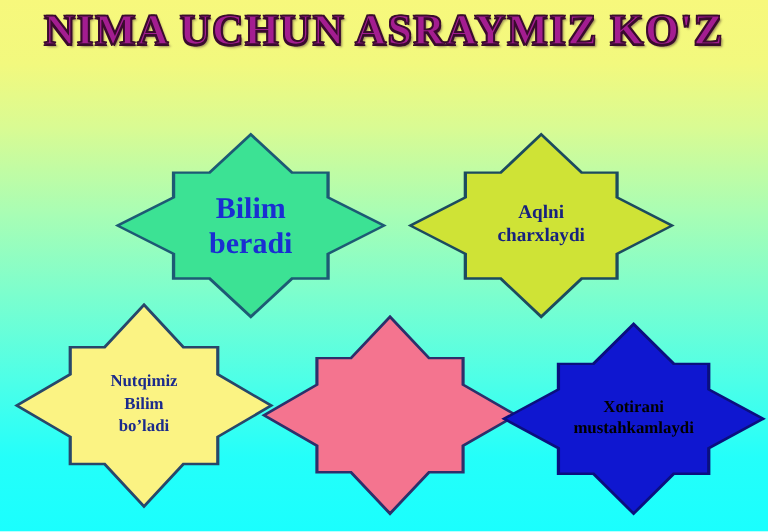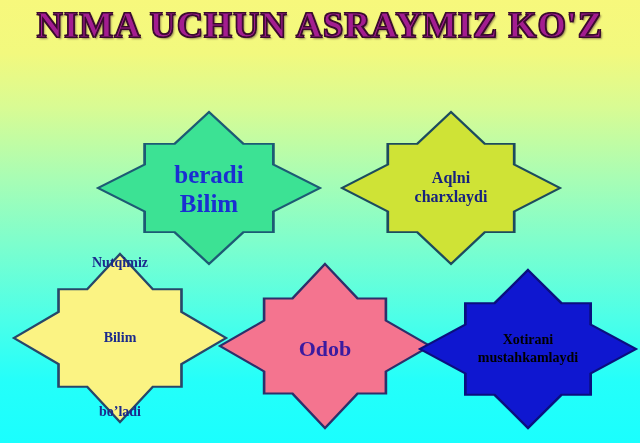--- a/index.html
+++ b/index.html
@@ -108,52 +108,51 @@
 
   <div id="title-block">
     <span class="title-line l1">NIMA  UCHUN  ASRAYMIZ  KO'Z</span>
   </div>
 
   <div class="star" id="star-bilim">
     <svg viewBox="0 0 200 200" preserveAspectRatio="none">
       <polygon points="100,0 131,42 131,42 158,42 158,69 200,100 158,131 158,158 131,158 100,200 69,158 42,158 42,131 0,100 42,69 42,42 69,42" fill="#3ce294" stroke="#1d5a74" stroke-width="2.5" stroke-linejoin="miter"></polygon>
     </svg>
     <div class="star-label" style="color: rgb(26, 46, 210);">
+      <span>Bilim</span>
       <span>beradi</span>
-      <span>Bilim</span>
     </div>
   </div>
 
   <div class="star" id="star-aqlni">
     <svg viewBox="0 0 200 200" preserveAspectRatio="none">
       <polygon points="100,0 131,42 131,42 158,42 158,69 200,100 158,131 158,158 131,158 100,200 69,158 42,158 42,131 0,100 42,69 42,42 69,42" fill="#cfe336" stroke="#1c4b5e" stroke-width="2.5" stroke-linejoin="miter"></polygon>
     </svg>
     <div class="star-label" style="color: rgb(23, 34, 126);">
       <span>Aqlni</span>
       <span>charxlaydi</span>
     </div>
   </div>
 
   <div class="star" id="star-nutqimiz">
     <svg viewBox="0 0 200 200" preserveAspectRatio="none">
       <polygon points="100,0 131,42 131,42 158,42 158,69 200,100 158,131 158,158 131,158 100,200 69,158 42,158 42,131 0,100 42,69 42,42 69,42" fill="#fbf383" stroke="#27476a" stroke-width="2.5" stroke-linejoin="miter"></polygon>
     </svg>
-    <div class="star-label" style="color: rgb(27, 42, 140); justify-content: space-between;">
+    <div class="star-label" style="color: rgb(27, 42, 140);">
       <span>Nutqimiz</span>
       <span>Bilim</span>
       <span>bo’ladi</span>
     </div>
   </div>
 
   <div class="star" id="star-odob">
     <svg viewBox="0 0 200 200" preserveAspectRatio="none">
       <polygon points="100,0 131,42 131,42 158,42 158,69 200,100 158,131 158,158 131,158 100,200 69,158 42,158 42,131 0,100 42,69 42,42 69,42" fill="#f4748f" stroke="#2d2f6b" stroke-width="2.5" stroke-linejoin="miter"></polygon>
     </svg>
     <div class="star-label" style="color: rgb(58, 27, 160);">
-      <span>Odob</span>
     </div>
   </div>
 
   <div class="star" id="star-xotirani">
     <svg viewBox="0 0 200 200" preserveAspectRatio="none">
       <polygon points="100,0 131,42 131,42 158,42 158,69 200,100 158,131 158,158 131,158 100,200 69,158 42,158 42,131 0,100 42,69 42,42 69,42" fill="#0f17d0" stroke="#0a0f7e" stroke-width="2.5" stroke-linejoin="miter"></polygon>
     </svg>
     <div class="star-label" style="color: rgb(0, 0, 0);">
       <span>Xotirani</span>
       <span>mustahkamlaydi</span>

